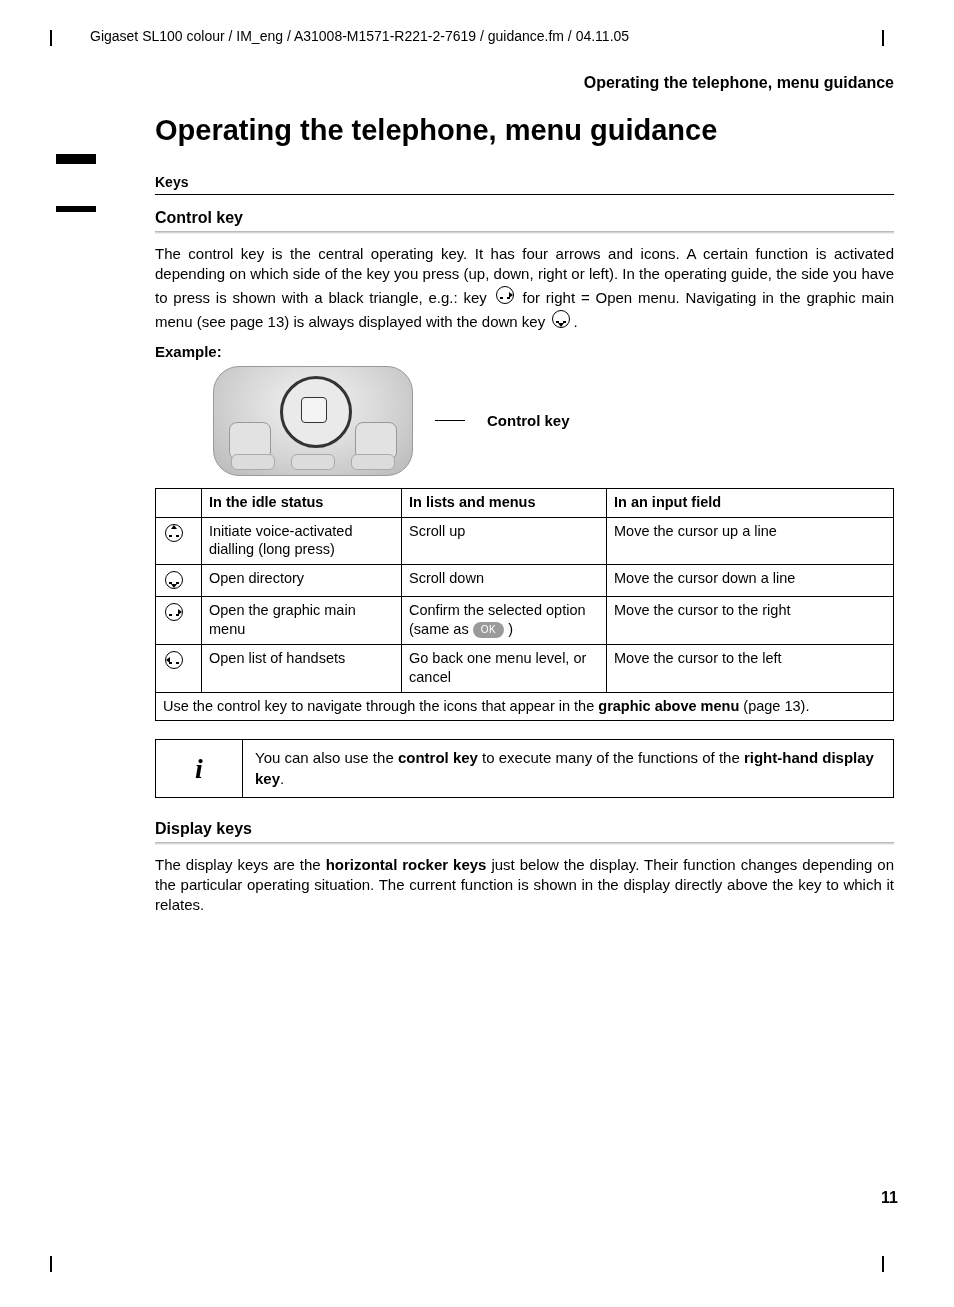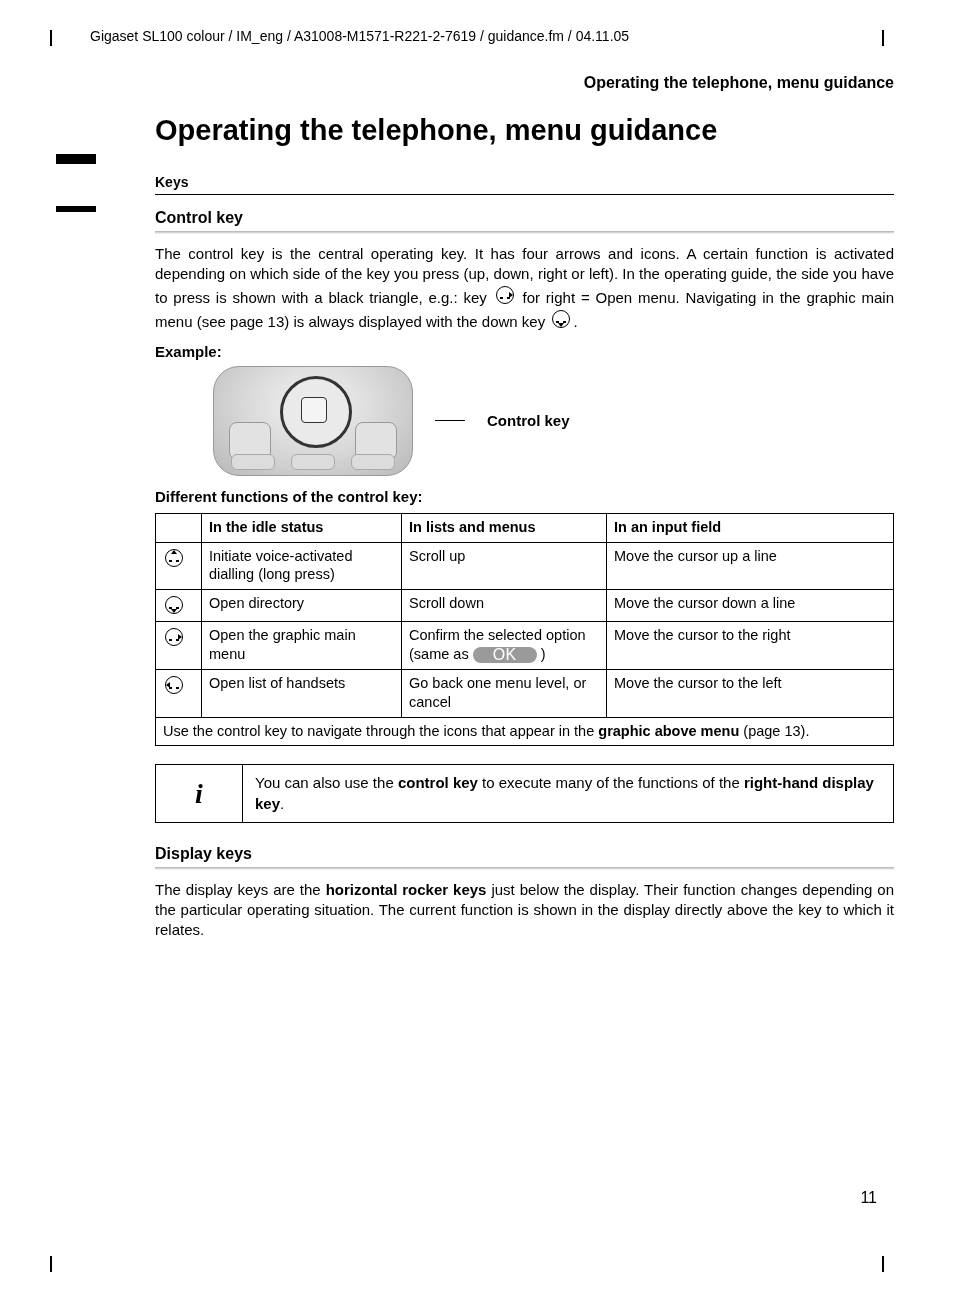--- a/index.html
+++ b/index.html
@@ -164,22 +164,22 @@
   col.icon-col { width: 46px; }
   col.c1 { width: 200px; }
   col.c2 { width: 205px; }
   col.c3 { }
   .footer-row td { }
   .ok-badge {
     display:inline-block;
     background:#9a9a9a;
     color:#fff;
     border-radius:9px;
-    padding:0 20px;
-    font-size:16px;
+    padding:0 8px;
+    font-size:10px;
     line-height:16px;
     vertical-align:middle;
     font-weight:400;
     letter-spacing:0.5px;
   }
   .info-box {
     display:flex;
     border:1px solid #000;
     margin-top: 18px;
   }
@@ -193,22 +193,22 @@
     font-size: 28px;
   }
   .info-cell-txt {
     flex:1;
     padding: 8px 12px;
     line-height:1.35;
   }
   .page-num {
     position:absolute;
     bottom: 100px;
-    right: 77px;
-    font-weight:400;
+    right: 56px;
+    font-weight:700;
     font-size:16px;
   }
   .bold { font-weight:700; }
   
   .dir-icon {
     display:inline-block;
     width:22px; height:22px;
     position:relative;
     vertical-align:middle;
   }
@@ -273,21 +273,20 @@
         <div class="phone-key-row">
           <div class="phone-key"></div>
           <div class="phone-key"></div>
           <div class="phone-key"></div>
         </div>
       </div>
       <div class="pointer-line"></div>
       <div class="pointer-label">Control key</div>
     </div>
 
-    <div class="func-heading">Different functions of the control key:</div>
 
     <table class="func">
       <colgroup>
         <col class="icon-col">
           <col class="c1">
           <col class="c2">
           <col class="c3">
       </colgroup>
       <tbody>
           <tr>

